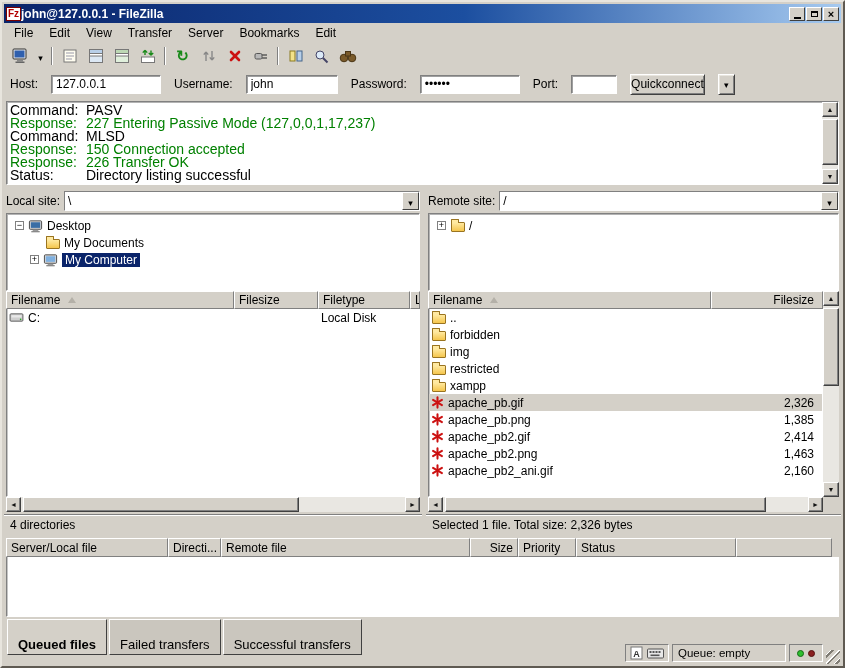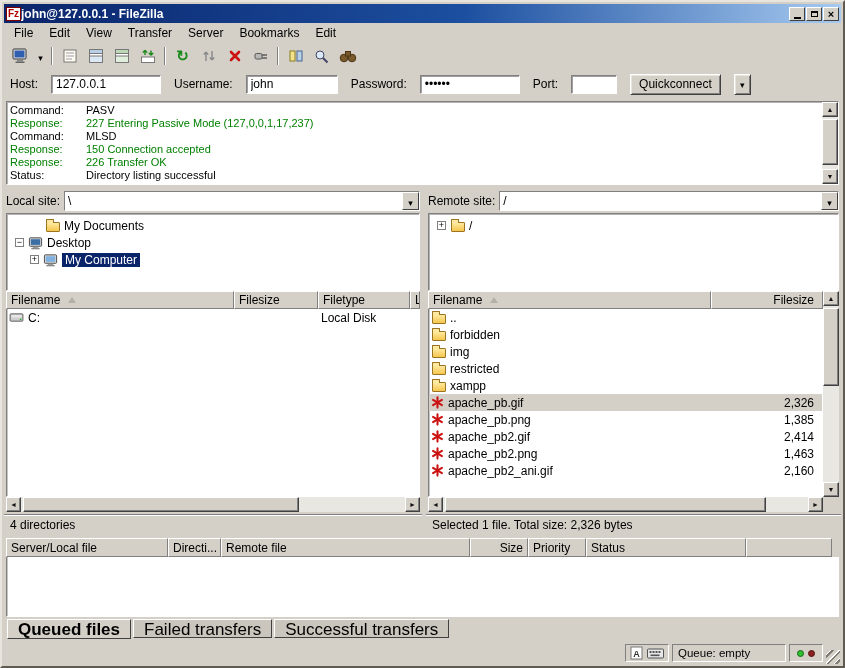--- a/index.html
+++ b/index.html
@@ -28,27 +28,27 @@
   .tb-sep{width:2px;height:18px;margin:0 3px;border-left:1px solid #808080;border-right:1px solid #fff}
   .i-dd::before{content:"▾";font-size:9px}
   .i-refresh::before{content:"↻";font-size:15px;font-weight:bold;color:#1a8a1a}
 
   
   .qcbar{height:30px;flex:none;display:flex;align-items:center;gap:13px;padding:0 6px}
   .field{background:#fff;border:1px solid;border-color:#808080 #fff #fff #808080;
     box-shadow:inset 1px 1px 0 rgba(64,64,64,.5);height:19px;font-family:inherit;font-size:12px;padding:1px 4px;outline:none}
   .f-host{width:110px}.f-user{width:92px}.f-pass{width:100px}.f-port{width:46px}
   .btn{background:#d4d0c8;border:1px solid;border-color:#fff #404040 #404040 #fff;
-    box-shadow:inset 1px 1px 0 #e8e5de,inset -1px -1px 0 #808080;height:21px;font-family:inherit;font-size:12px;padding:0 8px}
+    box-shadow:inset 1px 1px 0 #e8e5de,inset -1px -1px 0 #808080;height:21px;font-family:inherit;font-size:12px;padding:0 0}
   .btn-dd{width:17px;padding:0}
 
   
   .logpane{height:84px;flex:none;margin:2px 2px 4px 2px;background:#fff;display:flex;
     border:1px solid;border-color:#808080 #fff #fff #808080;box-shadow:inset 1px 1px 0 rgba(64,64,64,.4)}
-  .log-body{flex:1;padding:2px 3px;font-size:11px;line-height:13px;overflow:hidden}
+  .log-body{flex:1;padding:2px 3px;font-size:14px;line-height:13px;overflow:hidden}
   .log-label{display:inline-block;width:76px}
 
   
   .vscroll{width:16px;flex:none;display:flex;flex-direction:column;background:#e9e7e2}
   .hscroll{height:15px;flex:none;display:flex;background:#e9e7e2;margin:0 2px}
   .sbb{width:16px;height:15px;flex:none;background:#d4d0c8;border:1px solid;border-color:#fff #404040 #404040 #fff;
     box-shadow:inset -1px -1px 0 #808080;display:flex;align-items:center;justify-content:center;font-size:7px;color:#111;padding:0}
   .sbb-h{width:15px;height:15px}
   .sb-track{flex:1;position:relative}
   .sb-thumb{position:absolute;background:#d4d0c8;border:1px solid;border-color:#fff #404040 #404040 #fff;box-shadow:inset -1px -1px 0 #808080}
@@ -98,26 +98,26 @@
   .folder-icon{position:relative;width:14px;height:10px;flex:none;background:linear-gradient(#ffe9a0,#f5c64d);
     border:1px solid #9a7420;border-radius:1px;margin:2px 0 0 1px}
   .folder-icon::before{content:"";position:absolute;top:-4px;left:-1px;width:6px;height:3px;
     background:#ffe9a0;border:1px solid #9a7420;border-bottom:none;border-radius:1px 1px 0 0}
 
   .pane-status{height:21px;flex:none;display:flex;align-items:center;padding:0 6px;margin-top:2px;
     border-top:1px solid #808080;box-shadow:0 1px 0 #fff inset}
 
   
   .queue-header{height:19px;flex:none;display:flex;background:#d4d0c8;margin:3px 9px 0 2px}
-  .qc0{width:162px}.qc1{width:53px}.qc2{width:249px}.qc3{width:58px;justify-content:flex-end}.qc4{width:58px}.qc5{width:160px}.qcf{flex:1}
+  .qc0{width:162px}.qc1{width:53px}.qc2{width:249px}.qc3{width:48px;justify-content:flex-end}.qc4{width:58px}.qc5{width:160px}.qcf{flex:1}
   .queue-body{height:60px;flex:none;margin:0 2px;background:#fff;
     border:1px solid;border-color:#808080 #fff #fff #808080;border-top:none;box-shadow:inset 1px 0 0 rgba(64,64,64,.3)}
   .tabs{height:23px;flex:none;display:flex;align-items:flex-start;padding:2px 0 0 3px;gap:2px}
   .tab{background:#d4d0c8;border:1px solid;border-color:#fff #404040 #404040 #fff;font-family:inherit;
-    font-size:17px;padding:0 10px;height:19px;white-space:nowrap}
+    font-size:13px;padding:17px 10px;height:19px;white-space:nowrap}
   .tab.active{font-weight:bold;height:20px}
   .tab:not(.active){background:#cac6be}
 
   
   .statusbar{height:24px;flex:none;display:flex;align-items:center;gap:3px;padding:2px 1px 0 2px}
   .sb-spacer{flex:1}
   .sb-panel{border:1px solid;border-color:#808080 #fff #fff #808080;height:18px;display:flex;align-items:center}
   .sb-icons{width:44px;justify-content:center;gap:4px}
   .sb-queue{width:114px;padding:0 5px;font-size:11.5px;white-space:nowrap}
   .sb-leds{width:34px;justify-content:center;gap:4px}
@@ -288,33 +288,33 @@
       <div class="site-row">
         <span class="site-label">Local site:</span>
         <div class="combo">
           <input value="\" style="">
           <button class="combo-btn">
               <span class="i-dd"></span>
             </button>
         </div>
       </div>
       <div class="tree">
-        <div class="t-item ind1">
-          <span class="folder-icon"></span>
-          <span>My Documents</span>
-        </div>
         <div class="t-item ind0">
           <span class="expander exp-open"></span>
           <svg width="15" height="14" viewBox="0 0 16 14">
               <rect x="1.5" y="1.5" width="13" height="9" rx="1" fill="#d8d8d8" stroke="#444"></rect>
               <rect x="3" y="3" width="10" height="6" fill="#3a6ea5"></rect>
               <rect x="5" y="11" width="6" height="1.5" fill="#9a9a9a"></rect>
               <rect x="3.5" y="12.5" width="9" height="1.2" fill="#777"></rect>
             </svg>
           <span>Desktop</span>
+        </div>
+        <div class="t-item ind1">
+          <span class="folder-icon"></span>
+          <span>My Documents</span>
         </div>
         <div class="t-item ind2">
           <span class="expander exp-closed"></span>
           <svg width="15" height="14" viewBox="0 0 16 14">
               <rect x="1.5" y="1.5" width="13" height="9" rx="1" fill="#d8d8d8" stroke="#444"></rect>
               <rect x="3" y="3" width="10" height="6" fill="#7fb0e0"></rect>
               <rect x="5" y="11" width="6" height="1.5" fill="#9a9a9a"></rect>
               <rect x="3.5" y="12.5" width="9" height="1.2" fill="#777"></rect>
             </svg>
           <span class="sel-label">My Computer</span>

